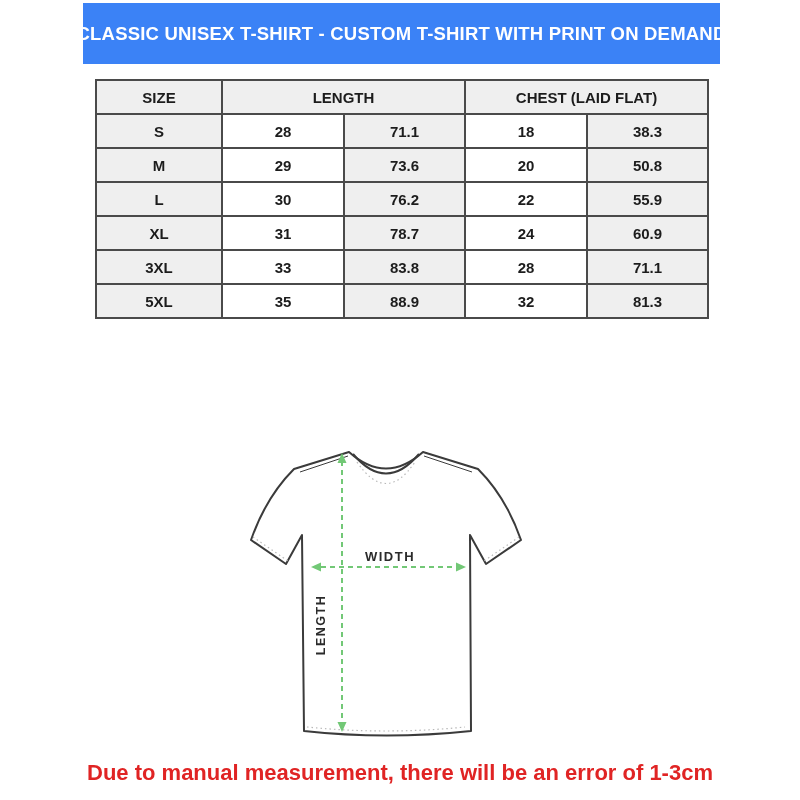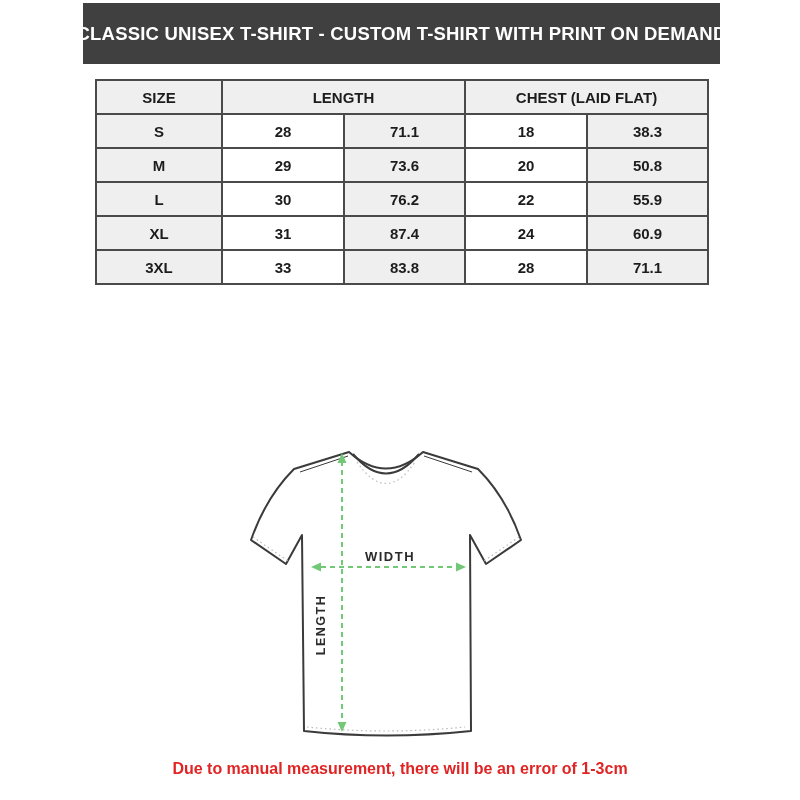--- a/index.html
+++ b/index.html
@@ -35,27 +35,27 @@
   table.size-chart td.shaded { background: #efefef; }
   .tshirt-wrap {
     position: absolute; left: 244px; top: 445px;
     width: 290px; height: 296px;
   }
   .footer-note-wrap {
     position: absolute; left: 0; top: 760px; width: 800px;
     text-align: center;
   }
   .footer-note {
-    color: #e02424; font-weight: bold; font-size: 16px;
+    color: #e02424; font-weight: bold; font-size: 22px;
   }
 </style>
 </head>
 <body>
 
-<div class="banner" style="background: #404040;">
+<div class="banner" style="background: #3b82f6;">
   <div class="banner-title">CLASSIC UNISEX T-SHIRT - CUSTOM T-SHIRT WITH PRINT ON DEMAND</div>
 </div>
 
 <table class="size-chart">
   <colgroup>
     <col style="width:126px">
       <col style="width:122px">
       <col style="width:121px">
       <col style="width:122px">
       <col style="width:121px">
@@ -85,30 +85,37 @@
       <tr>
         <td class="shaded">L</td>
         <td>30</td>
         <td class="shaded">76.2</td>
         <td>22</td>
         <td class="shaded">55.9</td>
       </tr>
       <tr>
         <td class="shaded">XL</td>
         <td>31</td>
-        <td class="shaded">87.4</td>
+        <td class="shaded">78.7</td>
         <td>24</td>
         <td class="shaded">60.9</td>
       </tr>
       <tr>
         <td class="shaded">3XL</td>
         <td>33</td>
         <td class="shaded">83.8</td>
         <td>28</td>
         <td class="shaded">71.1</td>
+      </tr>
+      <tr>
+        <td class="shaded">5XL</td>
+        <td>35</td>
+        <td class="shaded">88.9</td>
+        <td>32</td>
+        <td class="shaded">81.3</td>
       </tr>
     </tbody>
 </table>
 
 <div class="tshirt-wrap">
   <svg width="290" height="296" viewBox="0 0 290 296" xmlns="http://www.w3.org/2000/svg">
 
     <path d="M 105 7 Q 142 40 179 7 L 234 24 Q 262 52 277 95 L 242 119 L 226 90 L 227 286 Q 142 295 60 286 L 58 90 L 42 119 L 7 95 Q 22 52 50 24 Z" fill="#ffffff" stroke="#3b3b3b" stroke-width="2" stroke-linejoin="round"></path>
 
     <path d="M 109 9 Q 142 48 175 9" fill="none" stroke="#3b3b3b" stroke-width="2"></path>

